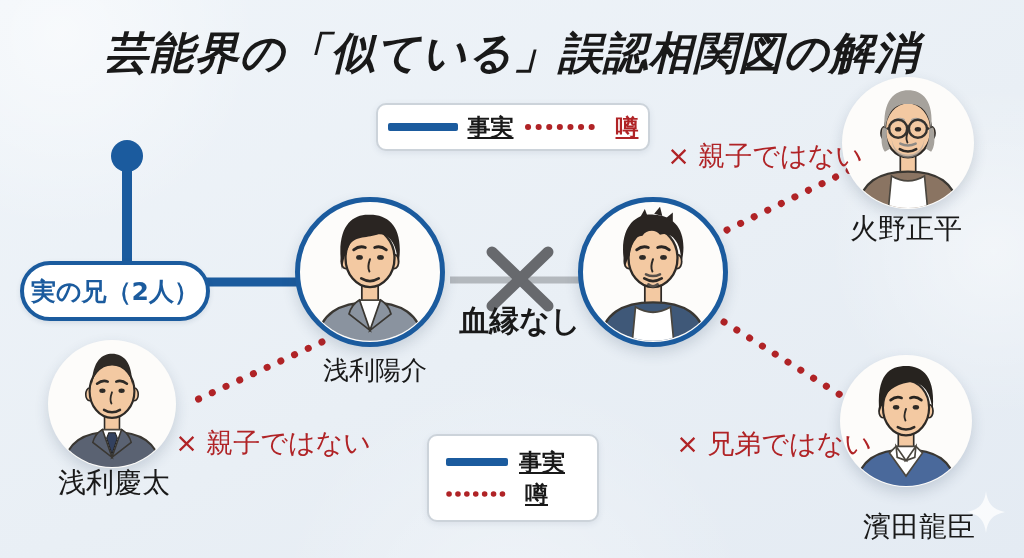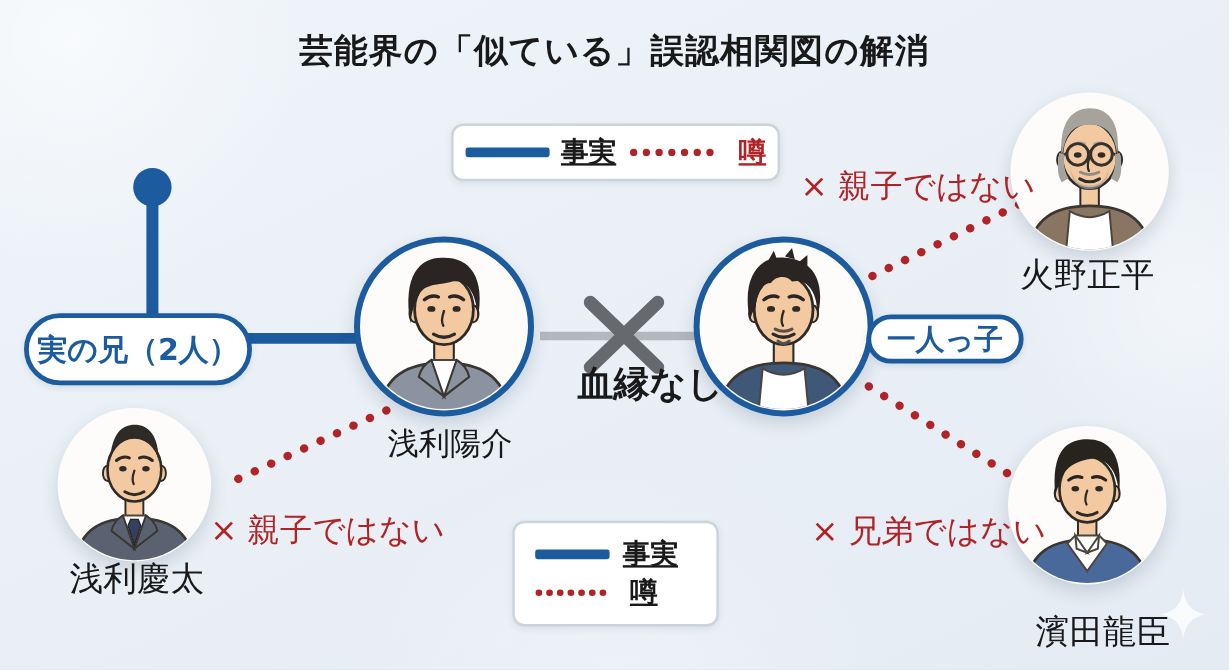--- a/index.html
+++ b/index.html
@@ -10,21 +10,21 @@
     background:
       radial-gradient(circle at 6% 6%, rgba(255,255,255,.55), rgba(255,255,255,0) 18%),
       radial-gradient(circle at 97% 45%, rgba(255,255,255,.45), rgba(255,255,255,0) 16%),
       radial-gradient(circle at 50% 110%, rgba(255,255,255,.35), rgba(255,255,255,0) 30%),
       linear-gradient(155deg,#eff4f9 0%,#e9eff5 55%,#e4ebf3 100%);
     --blue:#1b5b9e; --red:#b02326; --ink:#191919;
   }
   .lines{position:absolute;left:0;top:0;z-index:1;}
   .title{
     position:absolute;left:0;top:24px;width:100%;text-align:center;z-index:3;
-    font-size:28px;font-weight:900;color:var(--ink);letter-spacing:1px;
+    font-size:44px;font-weight:900;color:var(--ink);letter-spacing:1px;font-style:italic;
   }
   .legend-top{
     position:absolute;left:376px;top:103px;width:274px;height:48px;z-index:3;
     background:#fff;border:2px solid #ccd3da;border-radius:10px;
     display:flex;align-items:center;justify-content:center;gap:10px;
     box-shadow:0 2px 6px rgba(60,80,110,.10);
   }
   .legend-bottom{
     position:absolute;left:427px;top:434px;width:172px;height:88px;z-index:3;
     background:#fff;border:2px solid #ccd3da;border-radius:10px;
@@ -51,21 +51,21 @@
     border-radius:999px;color:var(--blue);font-weight:900;
     display:flex;align-items:center;justify-content:center;white-space:nowrap;line-height:1;
     box-shadow:0 2px 5px rgba(45,65,95,.12);
   }
   .red-note{
     position:absolute;z-index:3;transform:translateX(-50%);white-space:nowrap;
     color:var(--red);font-weight:400;font-size:27px;line-height:1;
   }
   .center-note{
     position:absolute;z-index:3;transform:translateX(-50%);white-space:nowrap;
-    color:var(--ink);font-weight:900;font-size:30px;line-height:1;margin-left:22px;
+    color:var(--ink);font-weight:900;font-size:30px;line-height:1;
   }
   .sparkle{position:absolute;left:966px;top:490px;z-index:3;opacity:.85;}
 </style>
 </head>
 <body>
 
 <div class="frame">
 
   <svg class="lines" width="1024" height="558" viewBox="0 0 1024 558">
     <circle cx="127" cy="156" r="16" fill="#1b5b9e"></circle>
@@ -242,21 +242,20 @@
         </g>
       </svg>
     </div>
 
   <div class="name" style="left:375px;top:357px;font-size:26px;">浅利陽介</div>
   <div class="name" style="left:906px;top:215px;font-size:28px;">火野正平</div>
   <div class="name" style="left:114px;top:469px;font-size:28px;">浅利慶太</div>
   <div class="name" style="left:919px;top:493px;font-size:28px;margin-top:20px;">濱田龍臣</div>
 
   <div class="pill" style="left:20px;top:261px;width:190px;height:60px;font-size:25px;">実の兄（2人）</div>
-  <div class="pill" style="left:722px;top:262px;width:131px;height:41px;font-size:24px;">一人っ子</div>
 
   <div class="center-note" style="left:520px;top:306px;">血縁なし</div>
   <div class="red-note" style="left:765px;top:142px;">× 親子ではない</div>
   <div class="red-note" style="left:273px;top:429px;">× 親子ではない</div>
   <div class="red-note" style="left:758px;top:430px;margin-left:16px;">× 兄弟ではない</div>
 
   <svg class="sparkle" width="40" height="44" viewBox="0 0 40 44">
     <path d="M20,1 C21.5,13 26,19.5 39,22 C26,24.5 21.5,31 20,43 C18.5,31 14,24.5 1,22 C14,19.5 18.5,13 20,1 Z" fill="#ffffff" opacity="0.9"></path>
   </svg>
 

